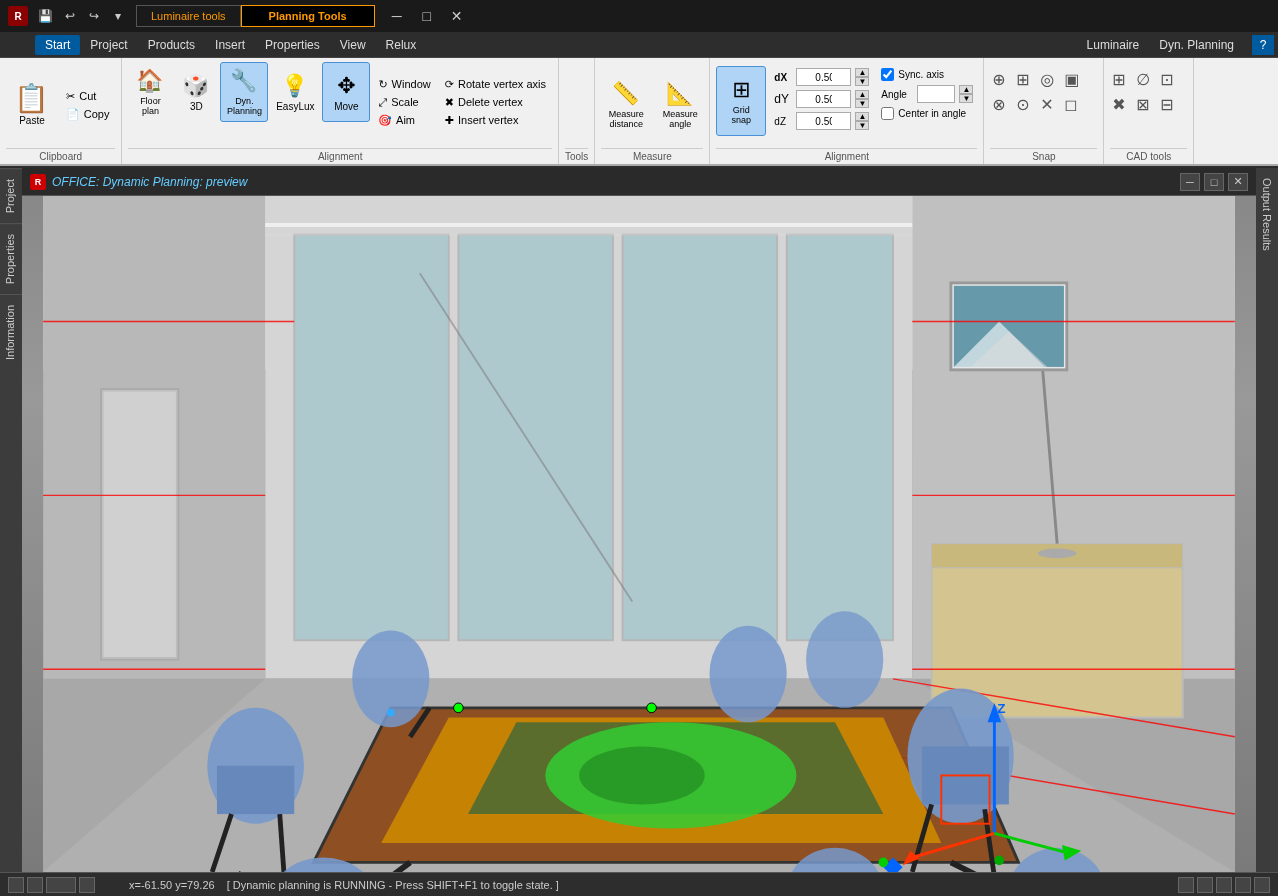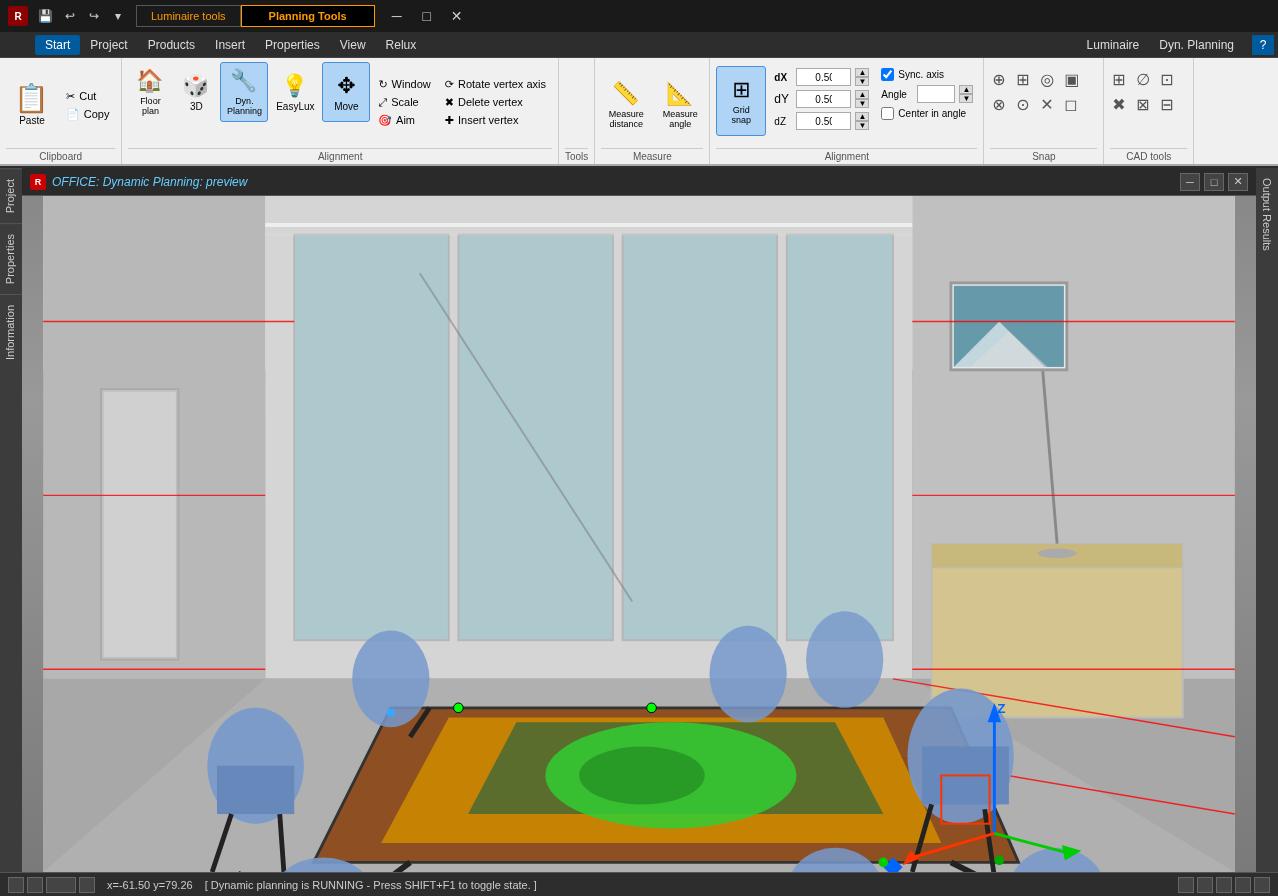--- a/index.html
+++ b/index.html
@@ -236,21 +236,21 @@
       right: 0;
       height: 24px;
       background: #2d2d2d;
       display: flex;
       align-items: center;
       padding: 0 8px;
       gap: 12px;
       border-top: 1px solid #555;
     }
     #status-bar .status-icon { width: 16px; height: 16px; background: #444; border: 1px solid #666; cursor: pointer; }
-    #status-bar .coords { font-size: 11px; color: #ccc; }
+    #status-bar .coords { font-size: 11px; color: #ccc; margin-left: 22px; }
     #status-bar .status-msg { font-size: 11px; color: #ccc; }
 
     
     #scene-svg {
       position: absolute;
       top: 0;
       left: 0;
       width: 100%;
       height: 100%;
     }

